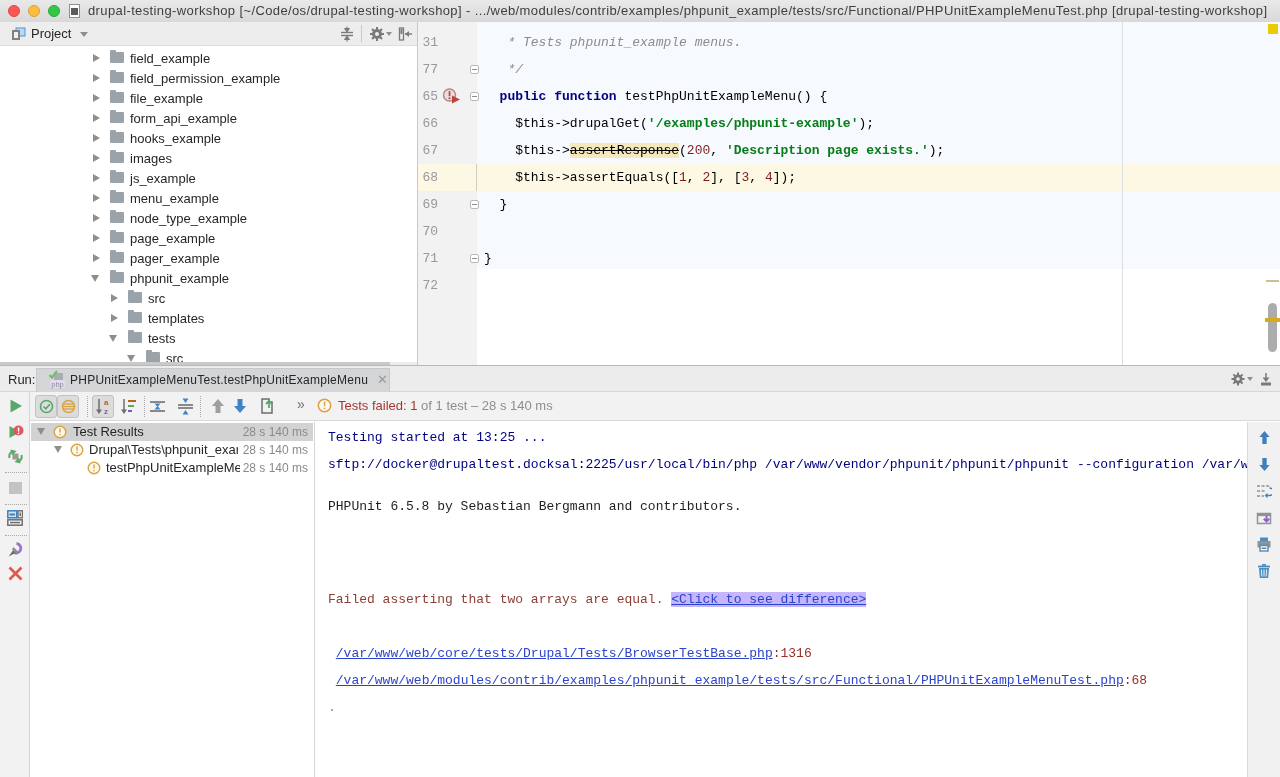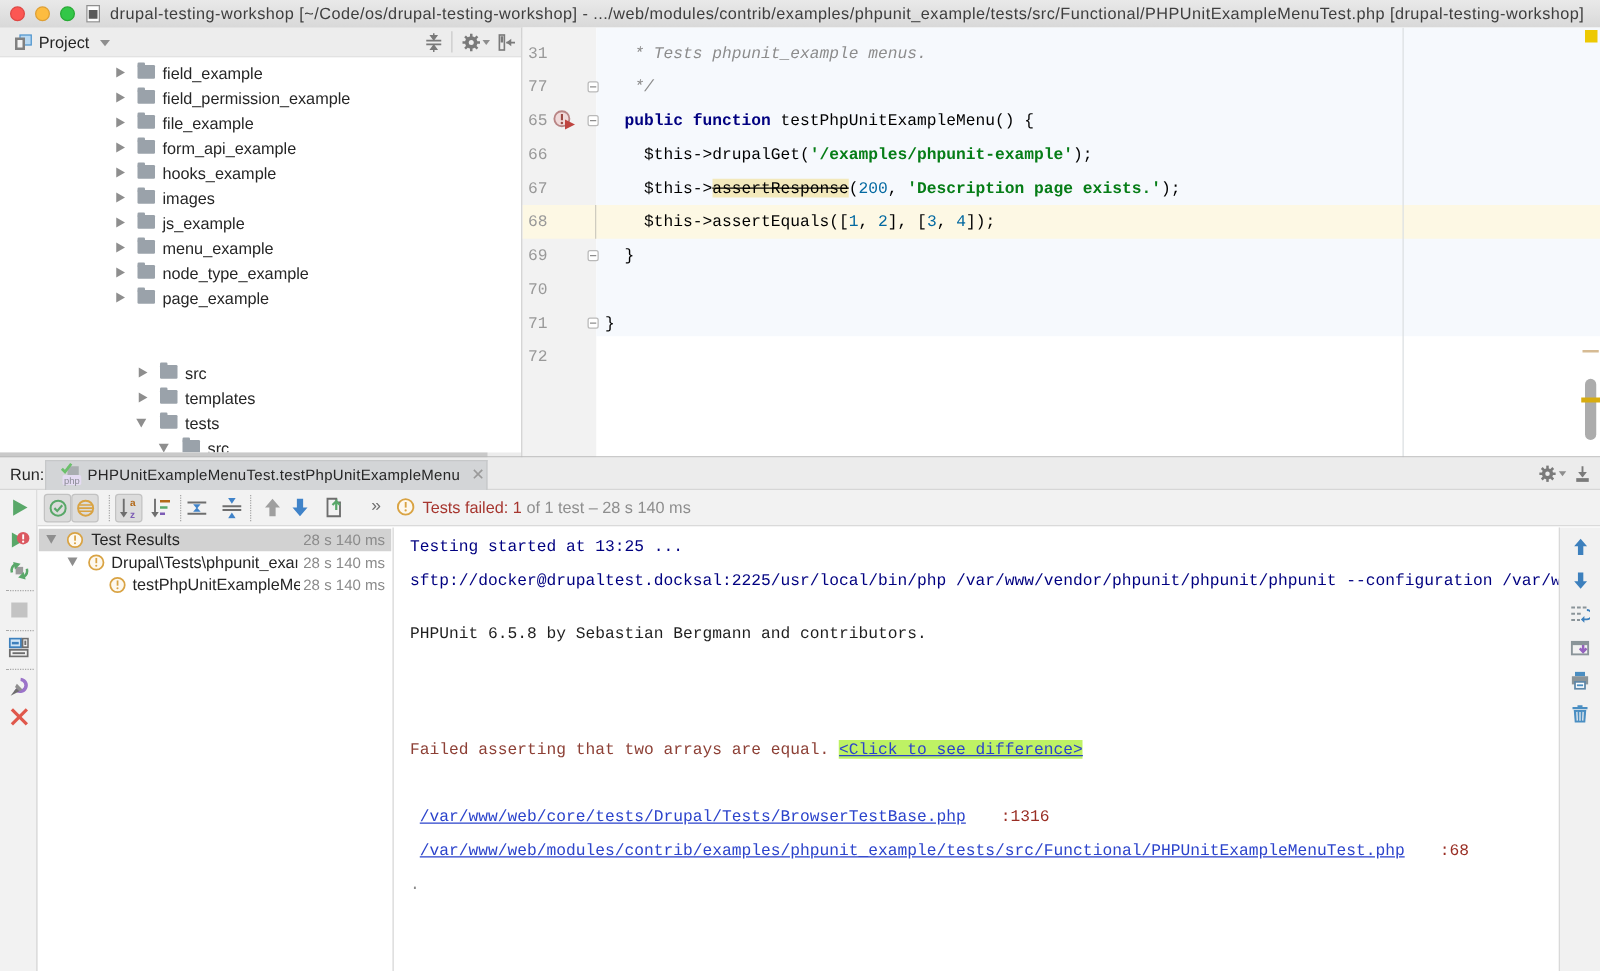--- a/index.html
+++ b/index.html
@@ -34,21 +34,21 @@
 #ed-gutter { position:absolute; left:0; top:0; width:59px; height:344px; background:#f2f2f2; }
 #ed-bluebg { position:absolute; left:59px; top:0; width:804px; height:247px; background:#f6f9fd; }
 #ed-curline { position:absolute; left:0px; top:141.5px; width:863px; height:27px; background:#fdf8e4; }
 #ed-curline:before { content:""; position:absolute; left:58px; top:0; width:1px; height:27px; background:#cfccc0; }
 #ed-margin { position:absolute; left:704px; top:0; width:1px; height:344px; background:#dcdfe2; }
 .lnum { position:absolute; left:0; width:20px; text-align:right; font-family:"Liberation Mono",monospace; font-size:13px; color:#999999; height:27px; line-height:27px; }
 .cline { position:absolute; left:66px; height:27px; line-height:27px; }
 .cmt { color:#8c8c8c; font-style:italic; }
 .kw { color:#000080; font-weight:bold; }
 .str { color:#067d17; font-weight:bold; }
-.num { color:#0369a1; }
+.num { color:#7f1d1d; }
 .warnbox { background:#f3e9bc; text-decoration:line-through; }
 .foldbox { position:absolute; width:9px; height:9px; border:1px solid #b9b9b9; border-radius:2px; background:#fff; }
 .foldbox:before { content:""; position:absolute; left:1px; top:3px; width:5px; height:1px; background:#8e8e8e; }
 #failicon { position:absolute; left:24px; top:66px; width:20px; height:20px; }
 
 #stripe-square { position:absolute; left:1268px; top:24px; width:10px; height:10px; background:#edc902; }
 #stripe-tan { position:absolute; left:1266px; top:280px; width:13px; height:2px; background:#d6bb94; }
 #stripe-gold { position:absolute; left:1265px; top:318px; width:15px; height:4px; background:#d7ac10; }
 #ed-thumb { position:absolute; left:1268px; top:303px; width:9px; height:49px; background:#9e9e9e; border-radius:5px; opacity:.85; }
 
@@ -65,22 +65,22 @@
 #run-tree-sel { position:absolute; left:0; top:1px; width:282px; height:18px; background:#d2d2d2; }
 #run-console { position:absolute; left:314px; top:422px; width:933px; height:355px; background:#fff; border-left:1px solid #d6d6d6; overflow:hidden; }
 #run-iconstrip { position:absolute; left:1247px; top:422px; width:33px; height:355px; background:#f1f1f1; border-left:1px solid #d9d9d9; }
 .ttext { font-size:13px; color:#262626; position:absolute; }
 .tdur { font-size:12px; color:#8a8a8a; position:absolute; text-align:right; }
 .conline { position:absolute; left:13px; height:27px; line-height:27px; }
 .c-navy { color:#000080; }
 .c-blk { color:#1f1f1f;margin-top:15px; }
 .c-err { color:#8d4036; }
 .c-lnk { color:#2b43cb; text-decoration:underline; }
-.c-lnum { color:#992e24;margin-left:28px; }
-.hl-lnk { background:#bef264; }
+.c-lnum { color:#992e24; }
+.hl-lnk { background:#c4b5fd; }
 </style>
 </head>
 <body>
 
 <div id="titlebar">
   <div class="tl" style="left:8px;  background:#fc5753; border:1px solid #df4744;"></div>
   <div class="tl" style="left:28px; background:#fdbc40; border:1px solid #de9f34;"></div>
   <div class="tl" style="left:48px; background:#33c748; border:1px solid #27aa35;"></div>
   <div id="docicon"></div>
   <div id="title-text">drupal-testing-workshop [~/Code/os/drupal-testing-workshop] - .../web/modules/contrib/examples/phpunit_example/tests/src/Functional/PHPUnitExampleMenuTest.php [drupal-testing-workshop]</div>
@@ -165,20 +165,30 @@
     </div>
   <div class="trow" style="top:162px">
       <div class="arrow-r" style="left:93px"></div>
       <div class="folder" style="left:110px"></div>
       <div class="lbl" style="left:130px">node_type_example</div>
     </div>
   <div class="trow" style="top:182px">
       <div class="arrow-r" style="left:93px"></div>
       <div class="folder" style="left:110px"></div>
       <div class="lbl" style="left:130px">page_example</div>
+    </div>
+  <div class="trow" style="top:202px">
+      <div class="arrow-r" style="left:93px"></div>
+      <div class="folder" style="left:110px"></div>
+      <div class="lbl" style="left:130px">pager_example</div>
+    </div>
+  <div class="trow" style="top:222px">
+      <div class="arrow-d" style="left:91px"></div>
+      <div class="folder" style="left:110px"></div>
+      <div class="lbl" style="left:130px">phpunit_example</div>
     </div>
   <div class="trow" style="top:242px">
       <div class="arrow-r" style="left:111px"></div>
       <div class="folder" style="left:128px"></div>
       <div class="lbl" style="left:148px">src</div>
     </div>
   <div class="trow" style="top:262px">
       <div class="arrow-r" style="left:111px"></div>
       <div class="folder" style="left:128px"></div>
       <div class="lbl" style="left:148px">templates</div>

